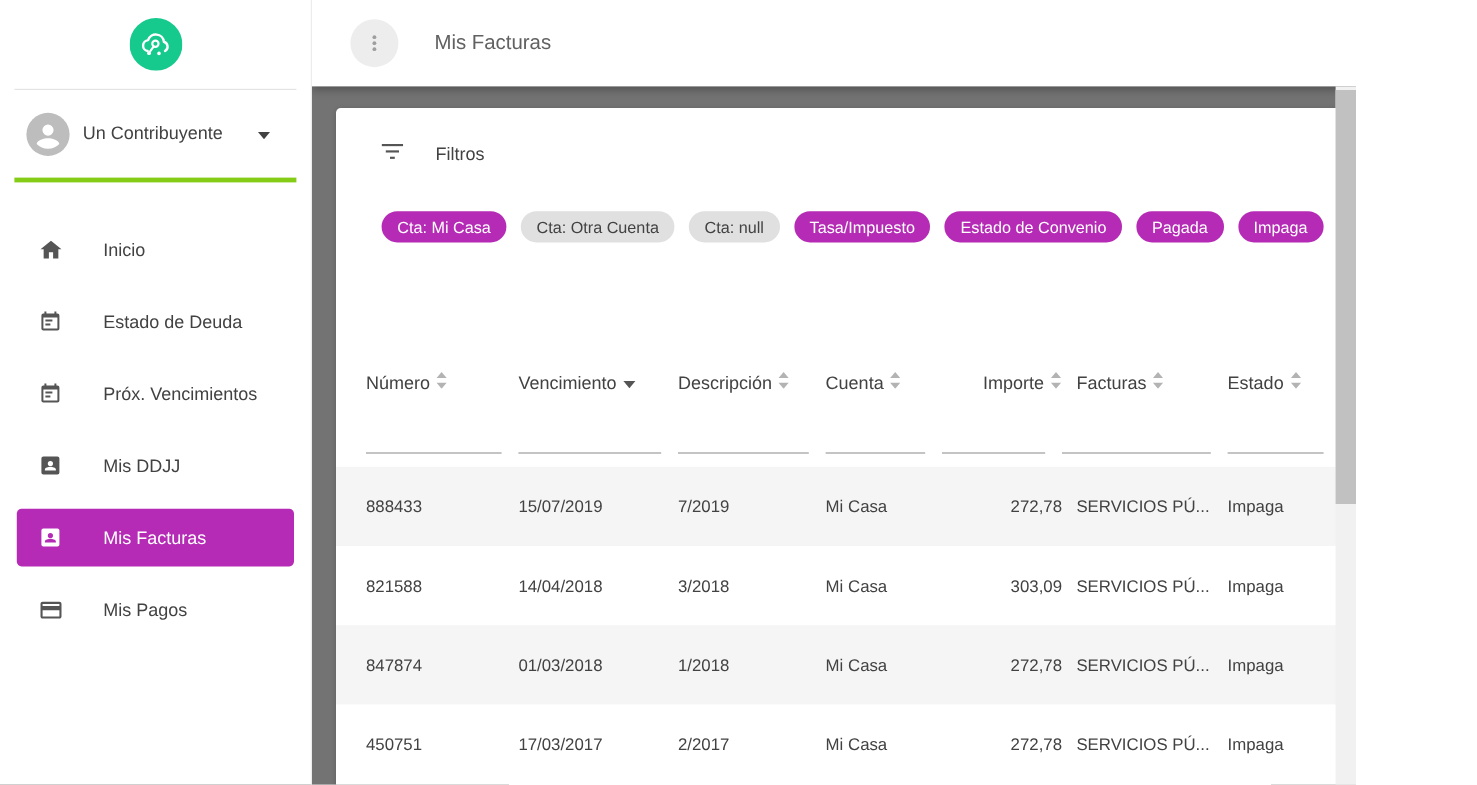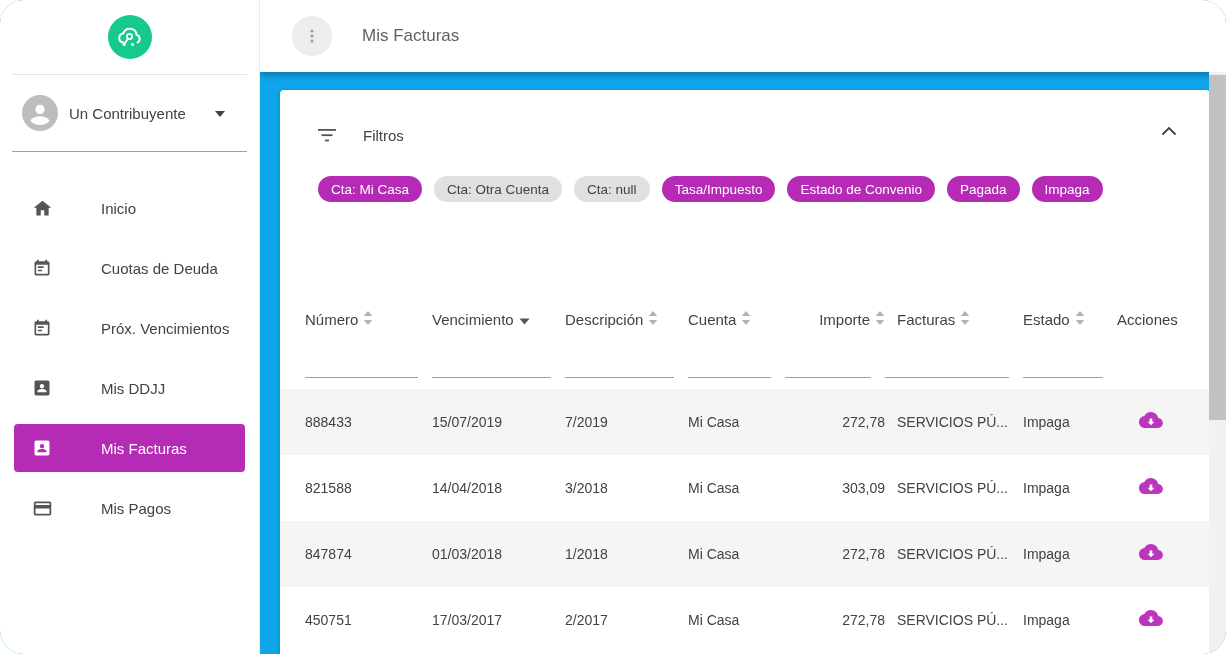--- a/index.html
+++ b/index.html
@@ -1,53 +1,53 @@
 <!DOCTYPE html>
 <html><head>
 <meta charset="utf-8">
 <style>
   * { margin:0; padding:0; box-sizing:border-box; }
   html,body { background:#ffffff; }
   body { font-family:"Liberation Sans", sans-serif; color:#424242; }
-  #screen { position:relative; width:1226px; height:654px; overflow:hidden; background:#0ea5e9;border-radius:24px; }
+  #screen { position:relative; width:1130px; height:654px; overflow:hidden; background:#737373; }
 
   
   .topbar { position:absolute; left:260px; top:0; right:0; height:72px; background:#fff;
             box-shadow:0 3px 7px rgba(0,0,0,.28); z-index:4; display:flex; align-items:center; }
   .menu-circle { width:40px; height:40px; border-radius:50%; background:#ededed; margin-left:32px;
                  display:flex; align-items:center; justify-content:center; cursor:pointer; }
   .page-title { margin-left:30px; font-size:17px; color:#616161; }
 
   
   .sidebar { position:absolute; left:0; top:0; width:260px; height:654px; background:#fff; z-index:6;
              border-right:1px solid #ececec; }
   .logo-wrap { height:75px; display:flex; align-items:center; justify-content:center;
                border-bottom:1px solid #e4e4e4; margin:0 12px; }
-  .user-row { height:77px; display:flex; align-items:center; border-bottom:1px solid #84cc16;
+  .user-row { height:77px; display:flex; align-items:center; border-bottom:4px solid #84cc16;
               margin:0 12px; padding-left:10px; position:relative; cursor:pointer; }
   .avatar { width:36px; height:36px; border-radius:50%; background:#bdbdbd; display:flex;
             align-items:center; justify-content:center; overflow:hidden; flex:0 0 auto; }
   .user-name { margin-left:11px; font-size:15px; color:#424242; }
   .user-caret { position:absolute; right:22px; top:50%; transform:translateY(-2px); }
   .menu { padding-top:20px; }
   .sb-item { position:relative; height:48px; margin:12px 14px 12px 14px; border-radius:4px;
              display:flex; align-items:center; cursor:pointer; }
   .sb-icon { width:24px; margin-left:16px; display:flex; align-items:center; justify-content:center;
              color:#555555; }
-  .sb-label { margin-left:47px; font-size:15px; color:#424242; white-space:nowrap; }
+  .sb-label { margin-left:32px; font-size:15px; color:#424242; white-space:nowrap; }
   .sb-item.selected { background:#b52bb5; }
   .sb-item.selected .sb-icon, .sb-item.selected .sb-label { color:#ffffff; }
   .sb-item.disabled .sb-icon { color:#ababab; }
   .sb-item.disabled .sb-label { color:#9e9e9e; }
   .sb-caret { position:absolute; right:34px; }
 
   
   .card { position:absolute; left:280px; top:90px; width:930px; height:600px; background:#fff;
           border-radius:4px; box-shadow:0 1px 4px rgba(0,0,0,.18); z-index:3; }
-  .filters-bar { position:relative; height:30px; margin:30px 33px 0 38px; display:flex; align-items:center; }
+  .filters-bar { position:relative; height:30px; margin:30px 33px 0 38px; display:flex; }
   .filters-label { margin-left:27px; font-size:15px; color:#424242; }
   .collapse-btn { position:absolute; right:0; top:2px; cursor:pointer; }
   .chips { display:flex; gap:12px; margin:26px 0 0 38px; }
   .chip { height:26px; border-radius:16px; display:flex; align-items:center; padding:0 13px;
           font-size:13.5px; cursor:pointer; white-space:nowrap; }
   .chip.active { background:#b52bb5; color:#fff; }
   .chip.inactive { background:#e0e0e0; color:#424242; }
 
   
   .tgrid { display:grid; grid-template-columns:127px 133px 123px 97px 100px 138px 94px 1fr;
@@ -115,21 +115,21 @@
             </svg>
           </span>
           <span class="sb-label">Inicio</span>
         </div>
         <div class="sb-item">
           <span class="sb-icon">
             <svg width="20" height="20" viewBox="0 0 24 24" fill="currentColor">
               <path d="M19 4h-1V2h-2v2H8V2H6v2H5c-1.1 0-2 .9-2 2v13c0 1.1.9 2 2 2h14c1.1 0 2-.9 2-2V6c0-1.1-.9-2-2-2zm0 15H5V8h14v11zM7 10h7v2H7v-2zm0 4h5v2H7v-2z"></path>
             </svg>
           </span>
-          <span class="sb-label">Cuotas de Deuda</span>
+          <span class="sb-label">Estado de Deuda</span>
         </div>
         <div class="sb-item">
           <span class="sb-icon">
             <svg width="20" height="20" viewBox="0 0 24 24" fill="currentColor">
               <path d="M19 4h-1V2h-2v2H8V2H6v2H5c-1.1 0-2 .9-2 2v13c0 1.1.9 2 2 2h14c1.1 0 2-.9 2-2V6c0-1.1-.9-2-2-2zm0 15H5V8h14v11zM7 10h7v2H7v-2zm0 4h5v2H7v-2z"></path>
             </svg>
           </span>
           <span class="sb-label">Próx. Vencimientos</span>
         </div>
         <div class="sb-item">

